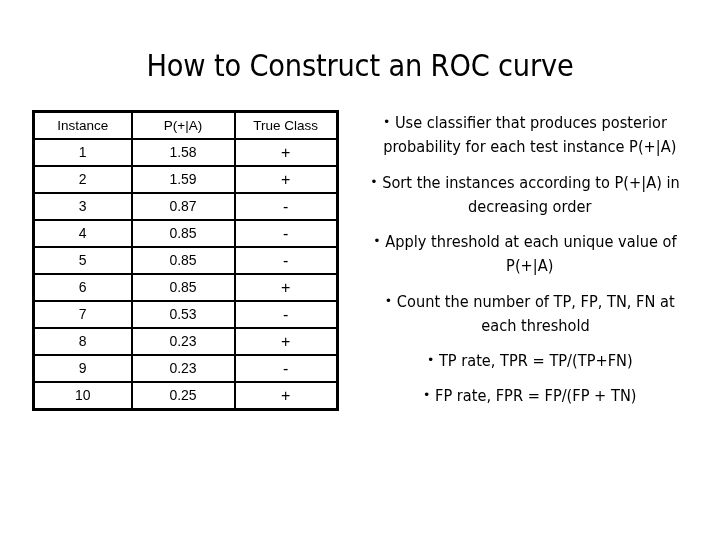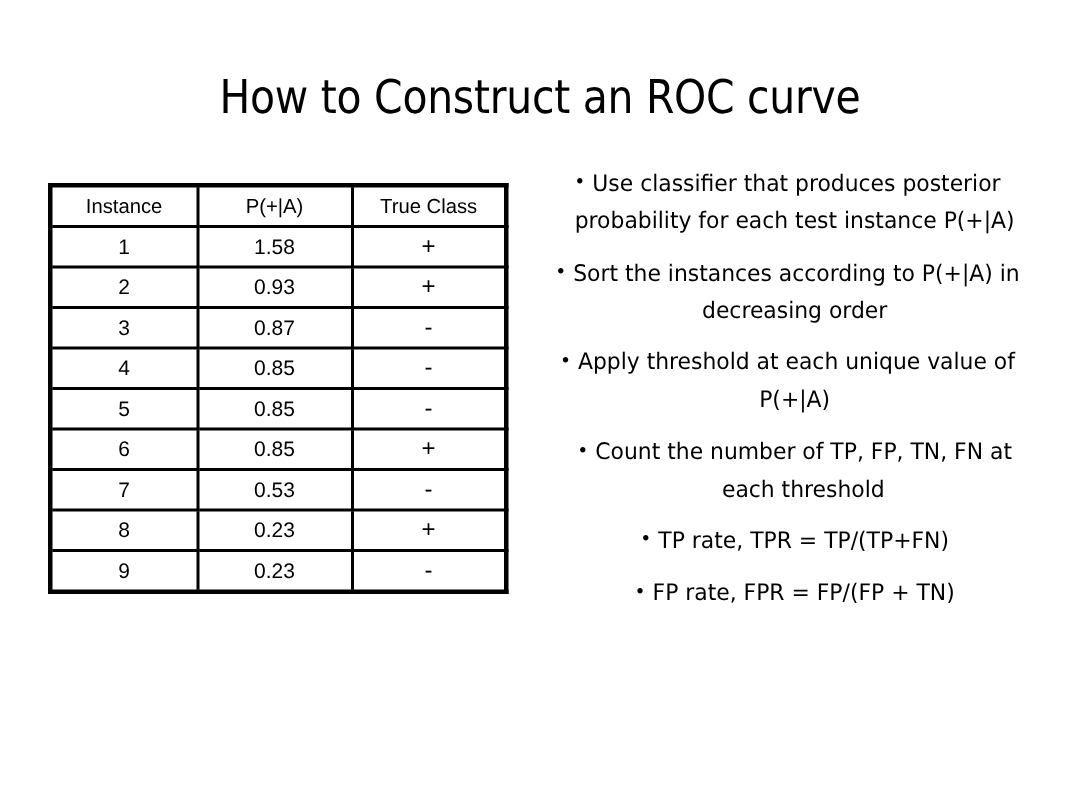--- a/index.html
+++ b/index.html
@@ -31,21 +31,21 @@
     line-height: 38px;
     white-space: nowrap;
     transform: scaleX(0.88);
     transform-origin: center center;
   }
 
   
   .table-wrap {
     position: absolute;
     left: 32px;
-    top: 122px;
+    top: 110px;
     width: 304px;
   }
   table.roc-table {
     border-collapse: collapse;
     width: 304px;
     table-layout: fixed;
     border: 3px solid #000000;
   }
   table.roc-table col.c-instance { width: 98px; }
   table.roc-table col.c-prob     { width: 103px; }
@@ -121,21 +121,21 @@
       </tr>
     </thead>
     <tbody id="table-body">
         <tr>
           <td>1</td>
           <td>1.58</td>
           <td class="cls">+</td>
         </tr>
         <tr>
           <td>2</td>
-          <td>0.93</td>
+          <td>1.59</td>
           <td class="cls">+</td>
         </tr>
         <tr>
           <td>3</td>
           <td>0.87</td>
           <td class="cls">-</td>
         </tr>
         <tr>
           <td>4</td>
           <td>0.85</td>
@@ -159,20 +159,25 @@
         <tr>
           <td>8</td>
           <td>0.23</td>
           <td class="cls">+</td>
         </tr>
         <tr>
           <td>9</td>
           <td>0.23</td>
           <td class="cls">-</td>
         </tr>
+        <tr>
+          <td>10</td>
+          <td>0.25</td>
+          <td class="cls">+</td>
+        </tr>
       </tbody>
   </table>
 </div>
 
 <div class="bullets" id="bullet-list">
     <p class="bullet"><span class="dot">•</span> <span>Use classifier that produces posterior probability for each test instance P(+|A)</span></p>
     <p class="bullet"><span class="dot">•</span> <span>Sort the instances according to P(+|A) in decreasing order</span></p>
     <p class="bullet"><span class="dot">•</span> <span>Apply threshold at each unique value of P(+|A)</span></p>
     <p class="bullet hang"><span class="dot">•</span> <span>Count the number of TP, FP, TN, FN at each threshold</span></p>
     <p class="bullet hang"><span class="dot">•</span> <span>TP rate, TPR = TP/(TP+FN)</span></p>

